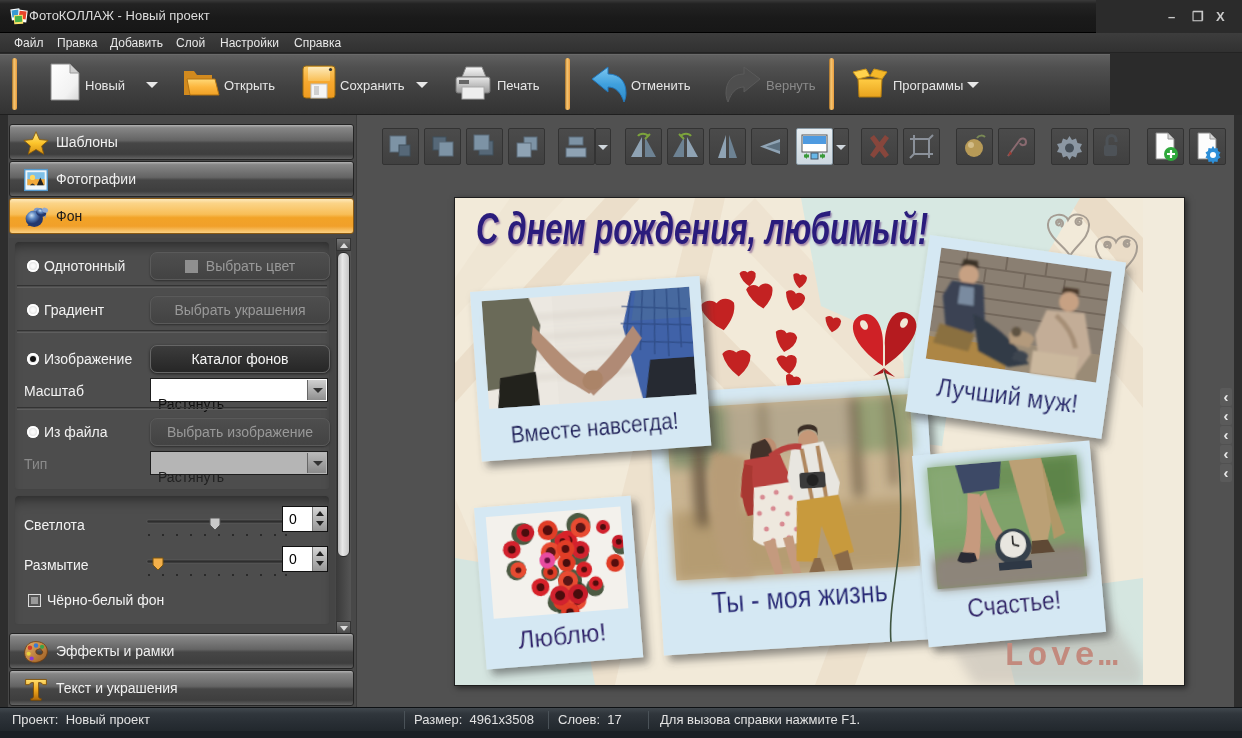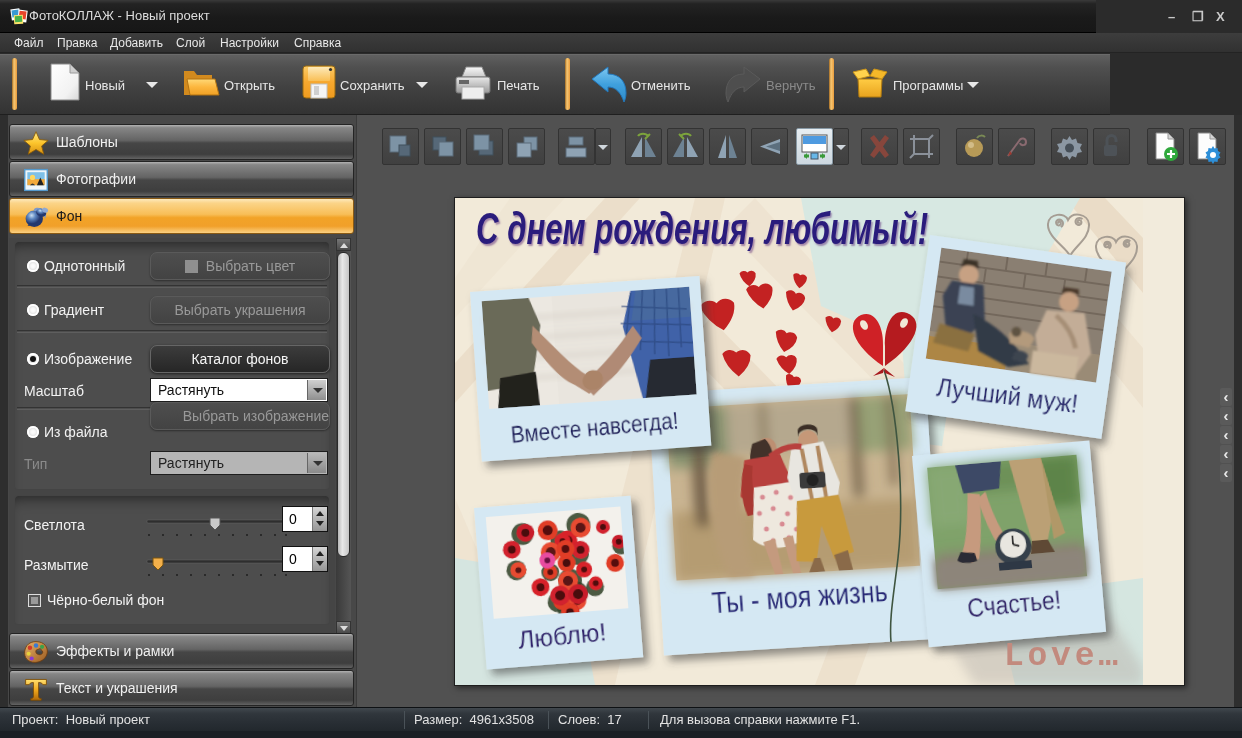--- a/index.html
+++ b/index.html
@@ -46,21 +46,21 @@
   .plbl{position:absolute;color:#f2f2f2;font-size:14px;}
   .plbl.gray{color:#8a8a8a;}
   .pbtn{position:absolute;left:141px;width:180px;height:28px;border-radius:7px;text-align:center;
     line-height:27px;font-size:14px;}
   .pbtn.dis{background:linear-gradient(180deg,#4e4e4e,#434343);border:1px solid #5a5a5a;
     box-shadow:0 1px 2px rgba(0,0,0,.4);color:#999;}
   .pbtn.on{background:linear-gradient(180deg,#3c3c3c,#262626);border:1px solid #666;color:#f5f5f5;
     box-shadow:0 1px 3px rgba(0,0,0,.6);}
   .sw{display:inline-block;width:13px;height:13px;background:#8f8f8f;margin-right:8px;vertical-align:-2px;}
   .combo{position:absolute;left:141px;width:178px;height:24px;background:#fff;border:1px solid #1e1e1e;
-    font-size:14px;color:#111;padding:3px 0 0 7px;}
+    font-size:14px;color:#111;padding:17px 0 0 7px;}
   .combo.cdis{background:#b5b5b5;color:#222;}
   .cbtn{position:absolute;right:1px;top:1px;width:19px;height:20px;
     background:linear-gradient(180deg,#cfcfcf,#8f8f8f);border-left:1px solid #666;}
   .combo.cdis .cbtn{background:linear-gradient(180deg,#b9b9b9,#8a8a8a);}
   .ca{position:absolute;left:5px;top:8px;width:0;height:0;border-left:5px solid transparent;border-right:5px solid transparent;border-top:5px solid #333;}
   .spin{position:absolute;left:273px;width:46px;height:26px;background:#fff;border:1px solid #111;
     font-size:14px;color:#000;padding:4px 0 0 6px;}
   .sbtn{position:absolute;right:0;top:0;width:15px;height:24px;
     background:linear-gradient(180deg,#d5d5d5,#969696);border-left:1px solid #777;}
   .su{position:absolute;left:3px;top:4px;border-left:4px solid transparent;border-right:4px solid transparent;border-bottom:5px solid #222;}
@@ -277,21 +277,21 @@
         <div class="radio sel" style="left:18px;top:115px;"></div>
         <div class="plbl" style="left:35px;top:113px;">Изображение</div>
         <div class="pbtn on" style="top:107px;">Каталог фонов</div>
         <div class="plbl" style="left:15px;top:145px;">Масштаб</div>
         <div class="combo" style="top:140px;">Растянуть<span class="cbtn">
               <span class="ca"></span>
             </span></div>
         <div class="gsep" style="top:169px;"></div>
         <div class="radio" style="left:18px;top:188px;"></div>
         <div class="plbl" style="left:35px;top:186px;">Из файла</div>
-        <div class="pbtn dis" style="top:164px;text-align:right;">Выбрать изображение</div>
+        <div class="pbtn dis" style="top:180px;">Выбрать изображение</div>
         <div class="plbl gray" style="left:15px;top:218px;">Тип</div>
         <div class="combo cdis" style="top:213px;">Растянуть<span class="cbtn">
               <span class="ca"></span>
             </span></div>
         <div class="grp" style="top:257px;height:130px;"></div>
         <div class="plbl" style="left:15px;top:279px;">Светлота</div>
         <svg class="abs" style="left:136px;top:278px;" width="145" height="22" viewBox="0 0 145 22">
           <rect x="2" y="4" width="141" height="3" rx="1" fill="#2e2e2e" stroke="#666" stroke-width=".5"></rect>
           <path d="M65 2 L75 2 L75 9 L70 14 L65 9 Z" fill="#c9c9c9" stroke="#555" stroke-width="1"></path>
           <g fill="#2a2a2a">

